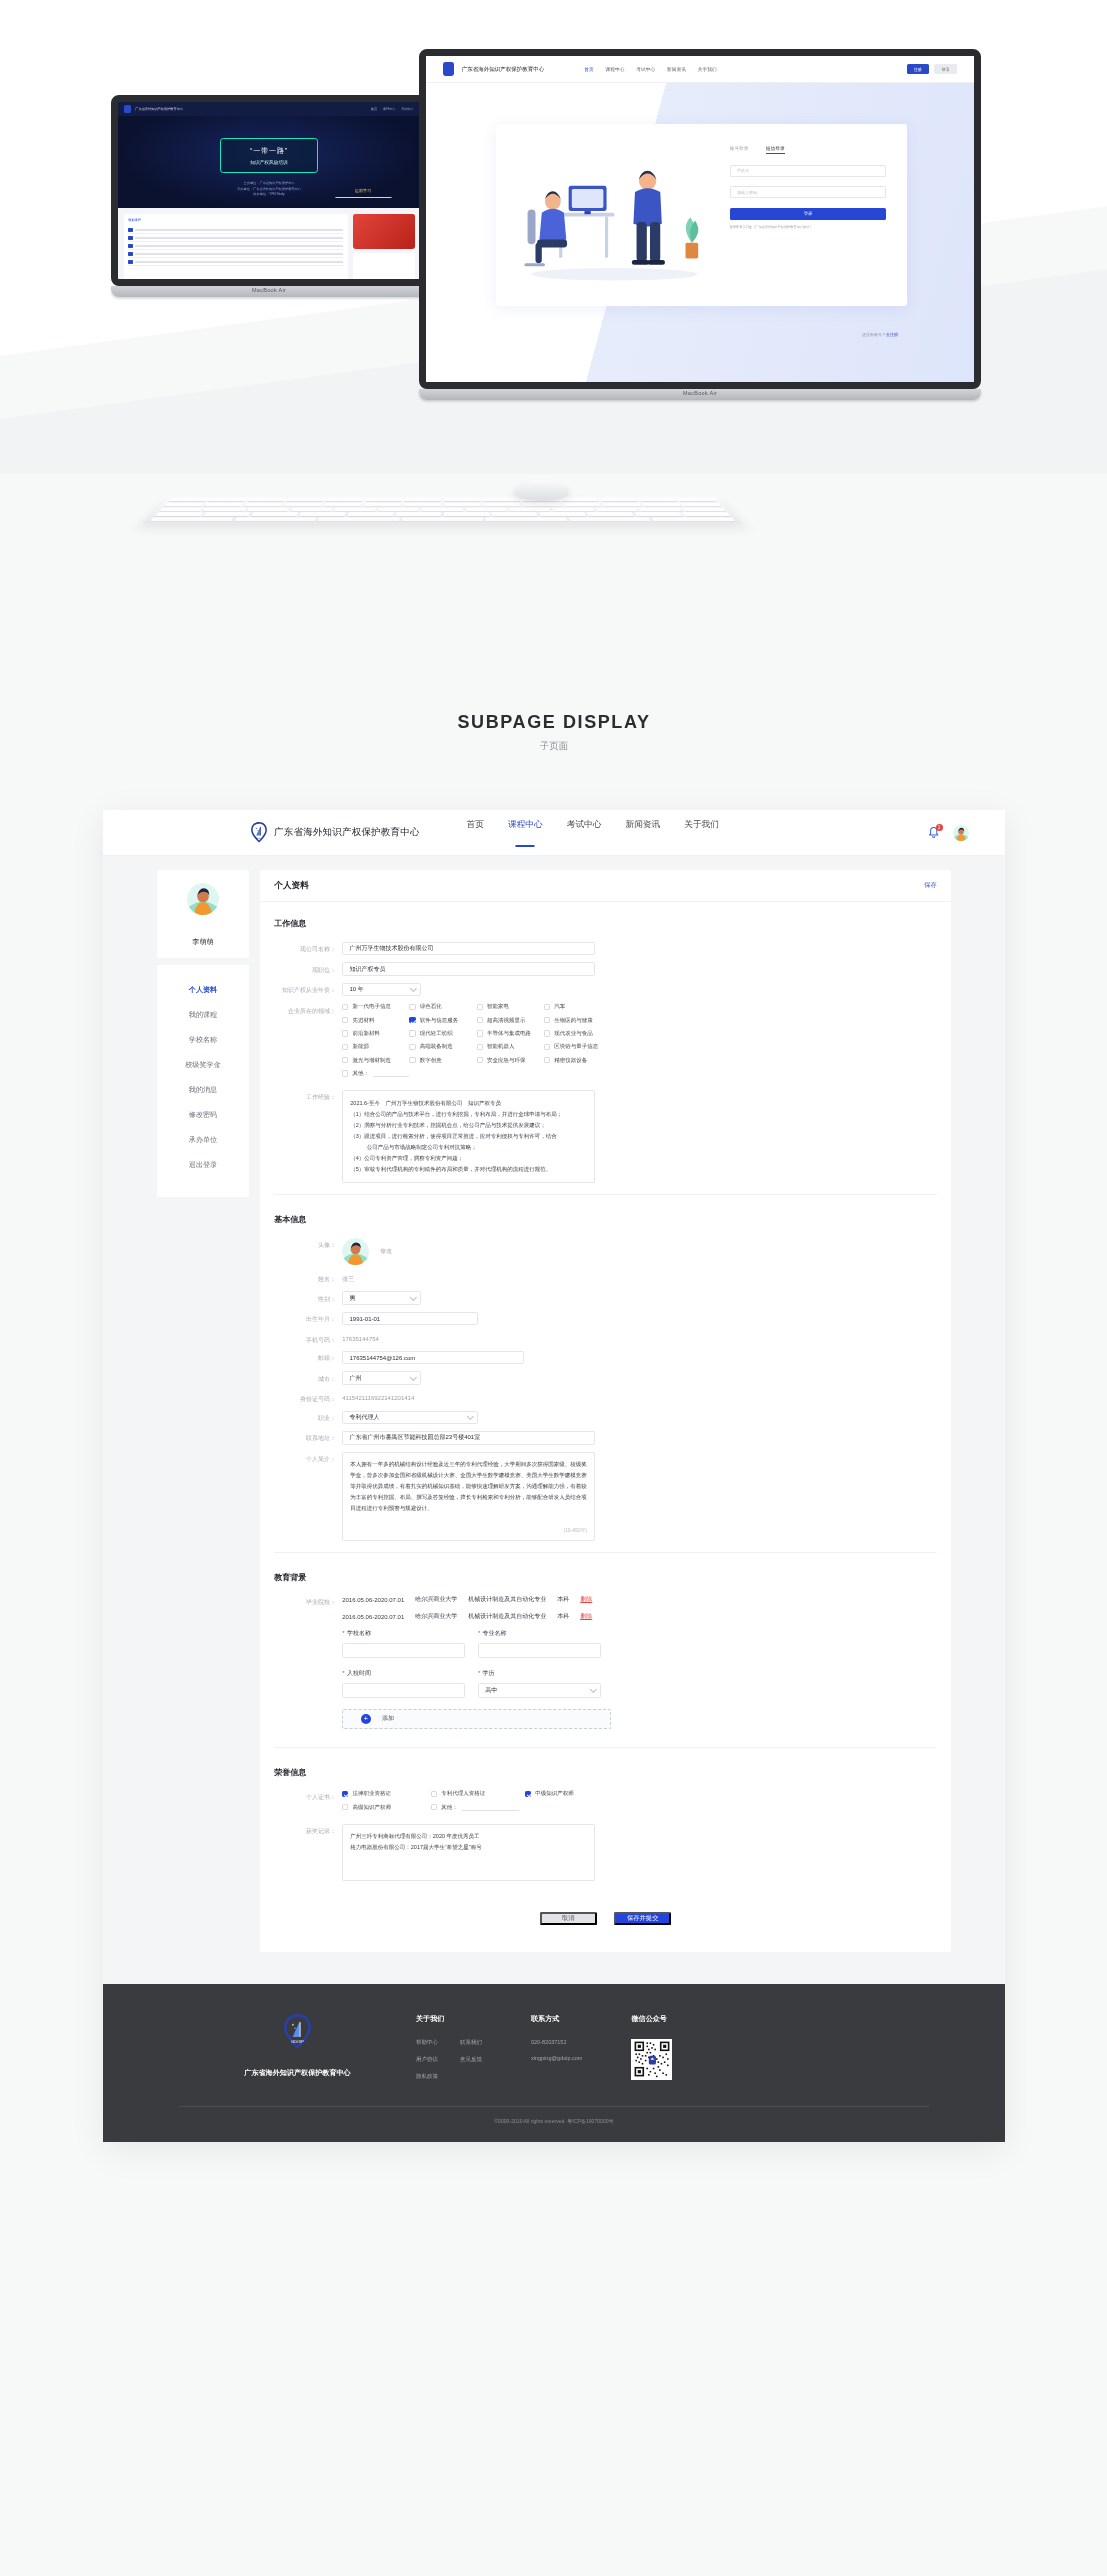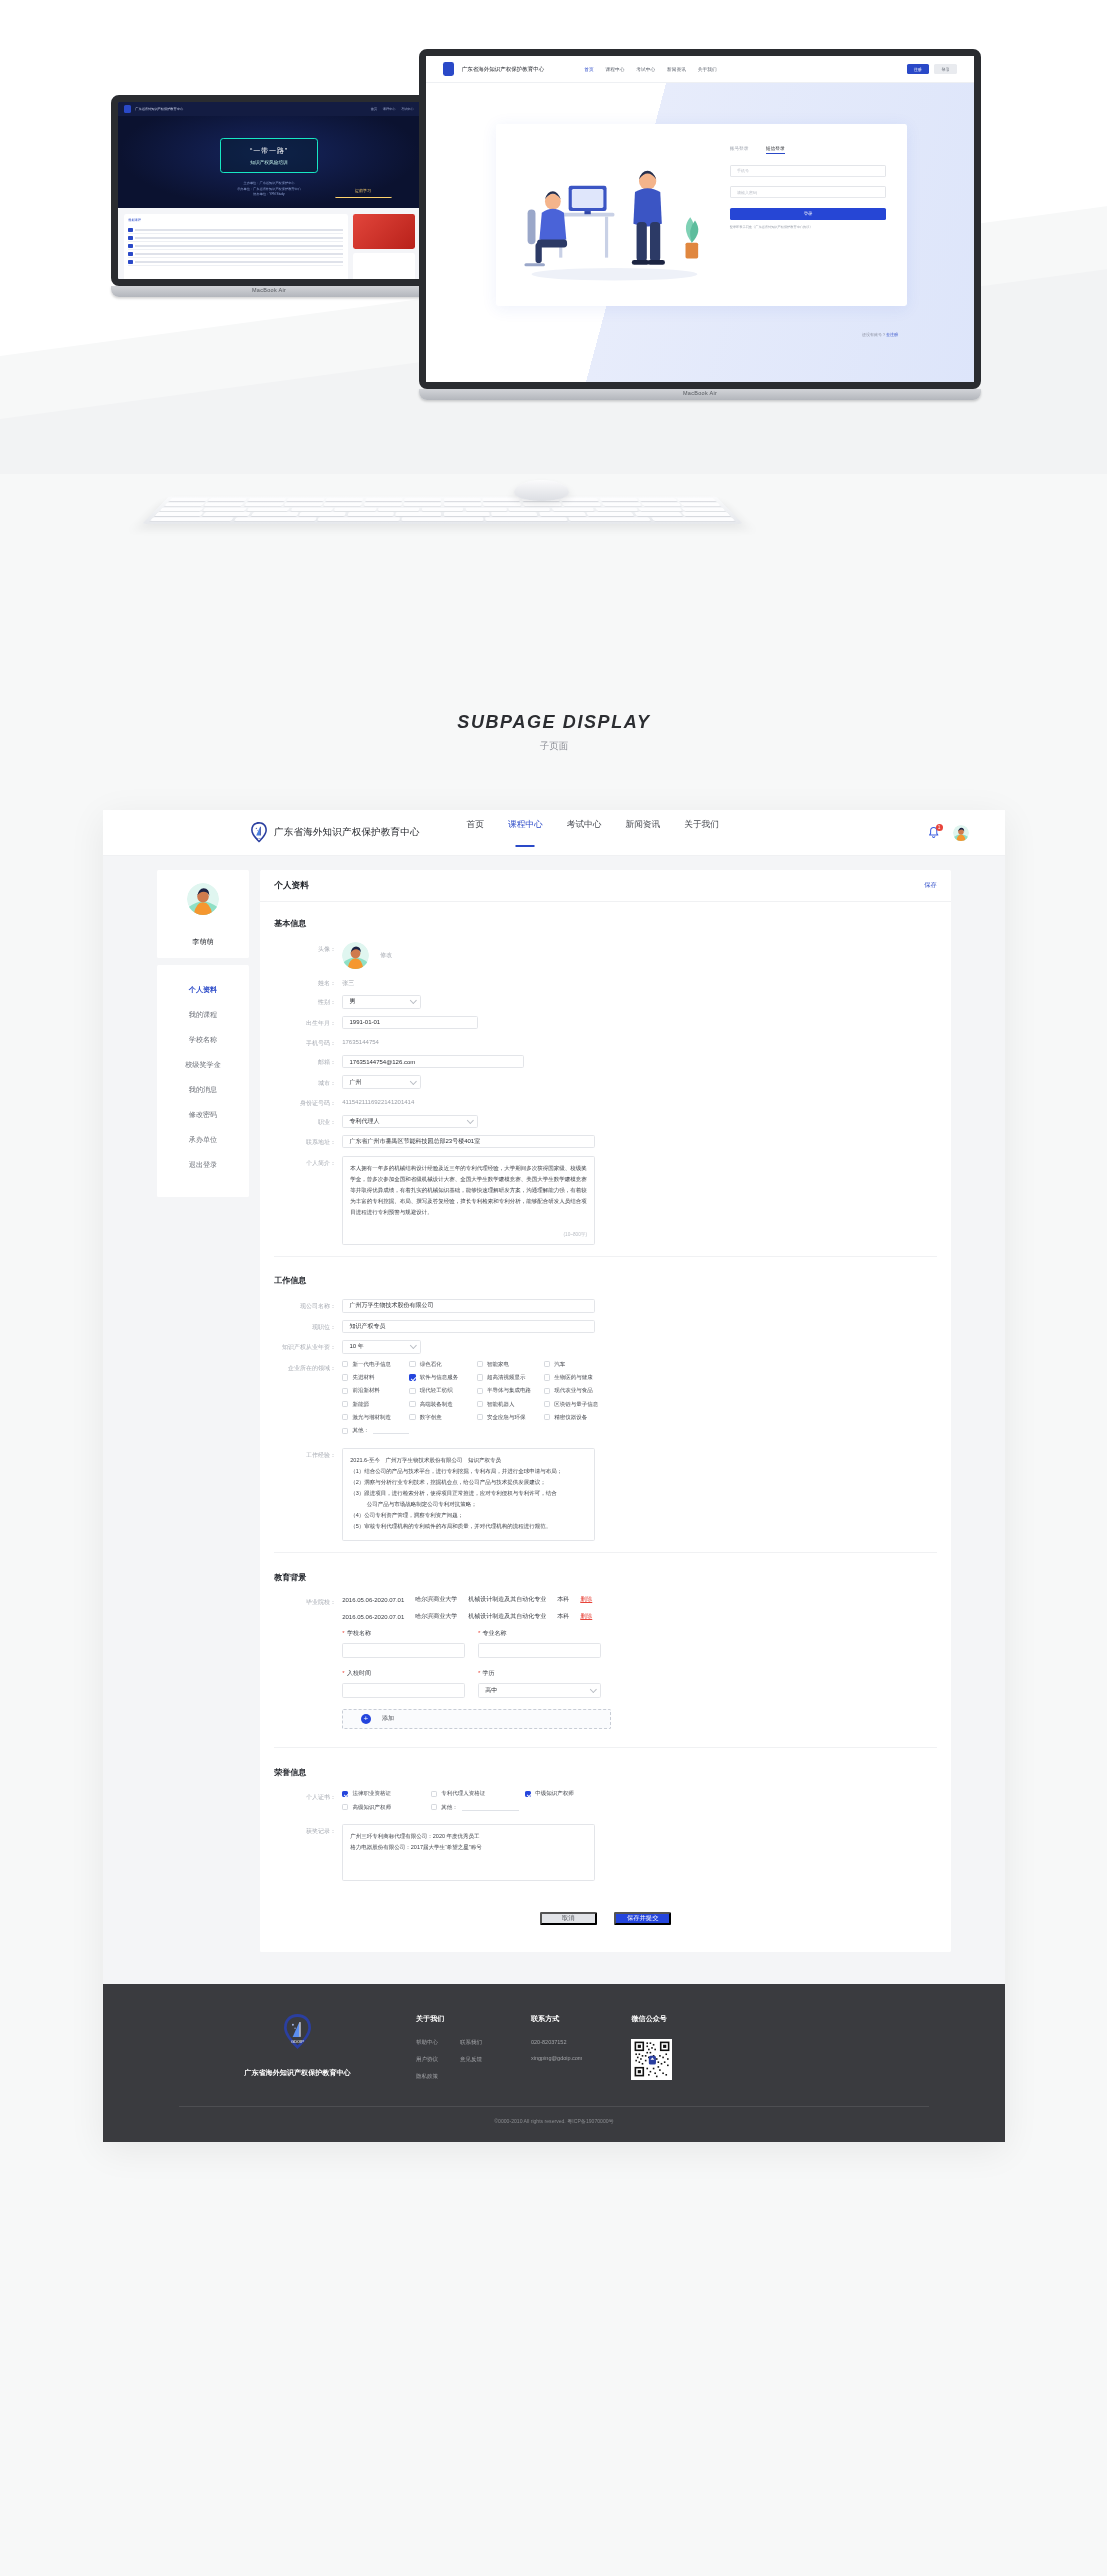--- a/index.html
+++ b/index.html
@@ -177,21 +177,21 @@
     position: absolute; left: 514px; top: 475px; width: 55px; height: 30px;
     background: linear-gradient(#fbfbfc,#dcdee3);
     border-radius: 50% 50% 45% 45%/60% 60% 40% 40%;
     box-shadow: 0 4.7px 9.5px rgba(0,0,0,.08);
     transform: perspective(316px) rotateX(46deg);
   }
 
   
   .section-title { text-align: center; padding-top: 63px; }
   .section-title h2 {
-    font-size: 18px; letter-spacing: 1.6px; color: #2b2d31; font-weight: bold; font-style: italic;
+    font-size: 18px; letter-spacing: 1.6px; color: #2b2d31; font-weight: bold;
   }
   .section-title p { font-size: 9.5px; color: #8b8e95; margin-top: 7px; }
 
   
   .shot { position: relative; margin: 57px 103px 0; width: 902px; background: #f4f5f7;
           box-shadow: 0 8px 35px rgba(0,0,0,.07); }
 
   .gd-header {
     height: 46px; background: #fff; display: flex; align-items: center;
     padding: 0 36px; border-bottom: 0.8px solid #f0f1f3;
@@ -636,20 +636,150 @@
         </nav>
       </aside>
 
       <main class="content">
         <div class="content-head">
           <span class="t">个人资料</span>
           <span class="save">保存</span>
         </div>
 
         <section class="sec">
+          <div class="sec-t">工作信息</div>
+
+          <div class="frow">
+            <div class="flabel">现公司名称：</div>
+            <div class="inp w-full">广州万孚生物技术股份有限公司</div>
+          </div>
+          <div class="frow">
+            <div class="flabel">现职位：</div>
+            <div class="inp w-full">知识产权专员</div>
+          </div>
+          <div class="frow">
+            <div class="flabel">知识产权从业年资：</div>
+            <div class="fctl sel">
+              <div class="inp w-md">10 年</div>
+              <span class="chev"></span>
+            </div>
+          </div>
+
+          <div class="frow">
+            <div class="flabel">企业所在的领域：</div>
+            <div class="cbgrid">
+              <label class="cbitem">
+                  <i class="cb"></i>
+                  <span>新一代电子信息</span>
+                </label>
+              <label class="cbitem">
+                  <i class="cb"></i>
+                  <span>绿色石化</span>
+                </label>
+              <label class="cbitem">
+                  <i class="cb"></i>
+                  <span>智能家电</span>
+                </label>
+              <label class="cbitem">
+                  <i class="cb"></i>
+                  <span>汽车</span>
+                </label>
+              <label class="cbitem">
+                  <i class="cb"></i>
+                  <span>先进材料</span>
+                </label>
+
+              <label class="cbitem">
+                  <i class="cb on"></i>
+                  <span>软件与信息服务</span>
+                </label>
+              <label class="cbitem">
+                  <i class="cb"></i>
+                  <span>超高清视频显示</span>
+                </label>
+              <label class="cbitem">
+                  <i class="cb"></i>
+                  <span>生物医药与健康</span>
+                </label>
+              <label class="cbitem">
+                  <i class="cb"></i>
+                  <span>前沿新材料</span>
+                </label>
+
+              <label class="cbitem">
+                  <i class="cb"></i>
+                  <span>现代轻工纺织</span>
+                </label>
+              <label class="cbitem">
+                  <i class="cb"></i>
+                  <span>半导体与集成电路</span>
+                </label>
+              <label class="cbitem">
+                  <i class="cb"></i>
+                  <span>现代农业与食品</span>
+                </label>
+              <label class="cbitem">
+                  <i class="cb"></i>
+                  <span>新能源</span>
+                </label>
+
+              <label class="cbitem">
+                  <i class="cb"></i>
+                  <span>高端装备制造</span>
+                </label>
+              <label class="cbitem">
+                  <i class="cb"></i>
+                  <span>智能机器人</span>
+                </label>
+              <label class="cbitem">
+                  <i class="cb"></i>
+                  <span>区块链与量子信息</span>
+                </label>
+              <label class="cbitem">
+                  <i class="cb"></i>
+                  <span>激光与增材制造</span>
+                </label>
+
+              <label class="cbitem">
+                  <i class="cb"></i>
+                  <span>数字创意</span>
+                </label>
+              <label class="cbitem">
+                  <i class="cb"></i>
+                  <span>安全应急与环保</span>
+                </label>
+              <label class="cbitem">
+                  <i class="cb"></i>
+                  <span>精密仪器设备</span>
+                </label>
+              <label class="cbitem">
+                  <i class="cb"></i>
+                  <span>其他：</span>
+                  <i class="cb-other-line"></i>
+                </label>
+            </div>
+          </div>
+
+          <div class="frow">
+            <div class="flabel">工作经验：</div>
+            <div class="ta" style="width:253px;height:93px;">
+              <div>2021.6-至今　广州万孚生物技术股份有限公司　知识产权专员</div>
+              <div>（1）结合公司的产品与技术平台，进行专利挖掘，专利布局，并进行全球申请与布局；</div>
+              <div>（2）洞察与分析行业专利技术，挖掘机会点，给公司产品与技术提供发展建议；</div>
+              <div>（3）跟进项目，进行检索分析，使得项目正常推进，应对专利侵权与专利许可，结合</div>
+              <div>　　　公司产品与市场战略制定公司专利对抗策略；</div>
+              <div>（4）公司专利资产管理，洞察专利资产问题；</div>
+              <div>（5）审核专利代理机构的专利稿件的布局和质量，并对代理机构的流程进行规范。</div>
+            </div>
+          </div>
+
+          <div class="sec-div"></div>
+        </section>
+
+        <section class="sec">
           <div class="sec-t">基本信息</div>
 
           <div class="frow">
             <div class="flabel">头像：</div>
             <div class="avatar-row">
               <span class="avatar-lg">
                 <svg width="27" height="27" viewBox="0 0 40 40">
                   <circle cx="20" cy="20" r="20" fill="#e0f6f0"></circle>
                   <path d="M2 30 q18 -14 36 0 l0 10 l-36 0z" fill="#8fe0c6"></path>
                   <path d="M8 40 q3 -16 12 -16 q9 0 12 16z" fill="#f5972f"></path>
@@ -713,150 +843,20 @@
           <div class="frow">
             <div class="flabel">联系地址：</div>
             <div class="inp w-full">广东省广州市番禺区节能科技园总部23号楼401室</div>
           </div>
 
           <div class="frow">
             <div class="flabel">个人简介：</div>
             <div class="ta" style="width:253px;height:89px;">
               <div>本人拥有一年多的机械结构设计经验及近三年的专利代理经验，大学期间多次获得国家级、校级奖学金，曾多次参加全国和省级机械设计大赛、全国大学生数学建模竞赛、美国大学生数学建模竞赛等并取得优异成绩，有着扎实的机械知识基础，能够快速理解研发方案，沟通理解能力强，有着较为丰富的专利挖掘、布局、撰写及答复经验，擅长专利检索和专利分析，能够配合研发人员结合项目进程进行专利预警与规避设计。</div>
               <span class="hint">(10~800字)</span>
-            </div>
-          </div>
-
-          <div class="sec-div"></div>
-        </section>
-
-        <section class="sec">
-          <div class="sec-t">工作信息</div>
-
-          <div class="frow">
-            <div class="flabel">现公司名称：</div>
-            <div class="inp w-full">广州万孚生物技术股份有限公司</div>
-          </div>
-          <div class="frow">
-            <div class="flabel">现职位：</div>
-            <div class="inp w-full">知识产权专员</div>
-          </div>
-          <div class="frow">
-            <div class="flabel">知识产权从业年资：</div>
-            <div class="fctl sel">
-              <div class="inp w-md">10 年</div>
-              <span class="chev"></span>
-            </div>
-          </div>
-
-          <div class="frow">
-            <div class="flabel">企业所在的领域：</div>
-            <div class="cbgrid">
-              <label class="cbitem">
-                  <i class="cb"></i>
-                  <span>新一代电子信息</span>
-                </label>
-              <label class="cbitem">
-                  <i class="cb"></i>
-                  <span>绿色石化</span>
-                </label>
-              <label class="cbitem">
-                  <i class="cb"></i>
-                  <span>智能家电</span>
-                </label>
-              <label class="cbitem">
-                  <i class="cb"></i>
-                  <span>汽车</span>
-                </label>
-              <label class="cbitem">
-                  <i class="cb"></i>
-                  <span>先进材料</span>
-                </label>
-
-              <label class="cbitem">
-                  <i class="cb on"></i>
-                  <span>软件与信息服务</span>
-                </label>
-              <label class="cbitem">
-                  <i class="cb"></i>
-                  <span>超高清视频显示</span>
-                </label>
-              <label class="cbitem">
-                  <i class="cb"></i>
-                  <span>生物医药与健康</span>
-                </label>
-              <label class="cbitem">
-                  <i class="cb"></i>
-                  <span>前沿新材料</span>
-                </label>
-
-              <label class="cbitem">
-                  <i class="cb"></i>
-                  <span>现代轻工纺织</span>
-                </label>
-              <label class="cbitem">
-                  <i class="cb"></i>
-                  <span>半导体与集成电路</span>
-                </label>
-              <label class="cbitem">
-                  <i class="cb"></i>
-                  <span>现代农业与食品</span>
-                </label>
-              <label class="cbitem">
-                  <i class="cb"></i>
-                  <span>新能源</span>
-                </label>
-
-              <label class="cbitem">
-                  <i class="cb"></i>
-                  <span>高端装备制造</span>
-                </label>
-              <label class="cbitem">
-                  <i class="cb"></i>
-                  <span>智能机器人</span>
-                </label>
-              <label class="cbitem">
-                  <i class="cb"></i>
-                  <span>区块链与量子信息</span>
-                </label>
-              <label class="cbitem">
-                  <i class="cb"></i>
-                  <span>激光与增材制造</span>
-                </label>
-
-              <label class="cbitem">
-                  <i class="cb"></i>
-                  <span>数字创意</span>
-                </label>
-              <label class="cbitem">
-                  <i class="cb"></i>
-                  <span>安全应急与环保</span>
-                </label>
-              <label class="cbitem">
-                  <i class="cb"></i>
-                  <span>精密仪器设备</span>
-                </label>
-              <label class="cbitem">
-                  <i class="cb"></i>
-                  <span>其他：</span>
-                  <i class="cb-other-line"></i>
-                </label>
-            </div>
-          </div>
-
-          <div class="frow">
-            <div class="flabel">工作经验：</div>
-            <div class="ta" style="width:253px;height:93px;">
-              <div>2021.6-至今　广州万孚生物技术股份有限公司　知识产权专员</div>
-              <div>（1）结合公司的产品与技术平台，进行专利挖掘，专利布局，并进行全球申请与布局；</div>
-              <div>（2）洞察与分析行业专利技术，挖掘机会点，给公司产品与技术提供发展建议；</div>
-              <div>（3）跟进项目，进行检索分析，使得项目正常推进，应对专利侵权与专利许可，结合</div>
-              <div>　　　公司产品与市场战略制定公司专利对抗策略；</div>
-              <div>（4）公司专利资产管理，洞察专利资产问题；</div>
-              <div>（5）审核专利代理机构的专利稿件的布局和质量，并对代理机构的流程进行规范。</div>
             </div>
           </div>
 
           <div class="sec-div"></div>
         </section>
 
         <section class="sec">
           <div class="sec-t">教育背景</div>
 
           <div class="frow">

